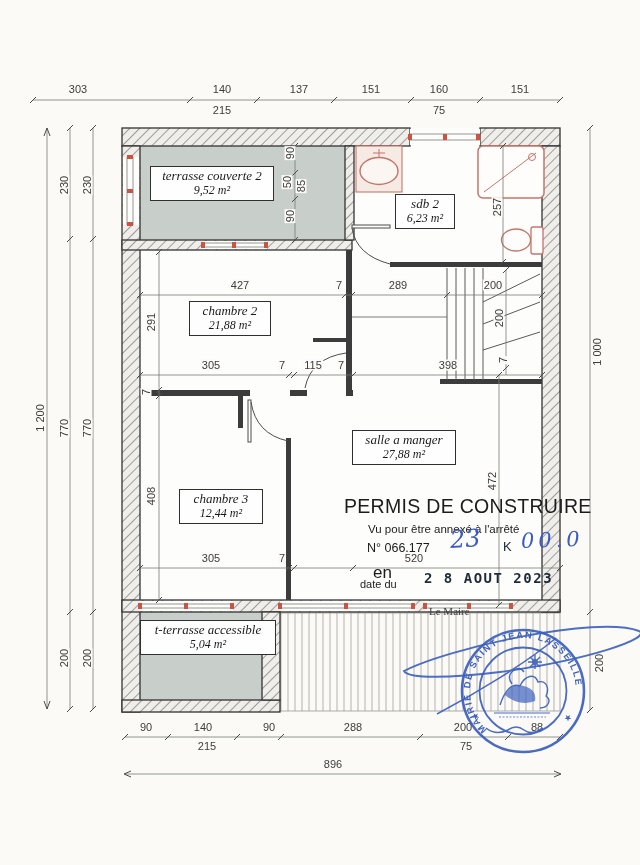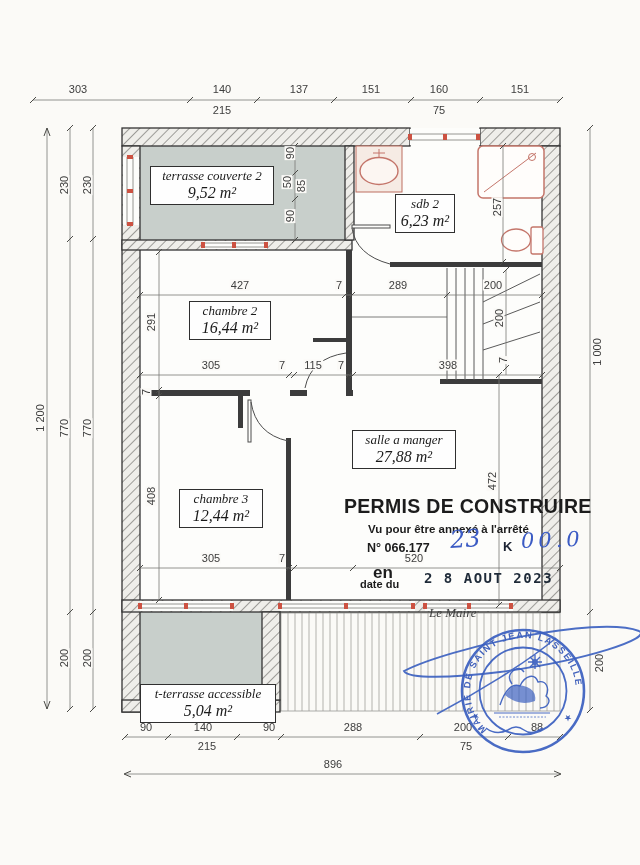--- a/index.html
+++ b/index.html
@@ -9,23 +9,23 @@
   #plan-svg{z-index:1;}
   #stamp-svg{z-index:3;pointer-events:none;}
   .dim{position:absolute;z-index:2;font:11px "Liberation Sans",sans-serif;color:#3d3d3d;
        background:#fbfaf7;padding:0 1px;line-height:1;white-space:nowrap;
        transform:translate(-50%,-50%);}
   .dim.v{transform:translate(-50%,-50%) rotate(-90deg);}
   .room-label{position:absolute;z-index:2;border:1px solid #2f2f2f;background:#fefefe;
        text-align:center;font-family:"Liberation Serif",serif;font-style:italic;color:#1a1a1a;
        padding:2px 3px;}
   .room-label .nm{font-size:13px;line-height:1.15;}
-  .room-label .ar{font-size:16px;line-height:1.15;}
+  .room-label .ar{font-size:12px;line-height:1.15;}
   .tb{position:absolute;z-index:2;white-space:nowrap;line-height:1;}
-  .b{font-weight:bold;color:#1c1c1c;}
+  .b{font-weight:normal;color:#1c1c1c;}
   .hand{color:#3b5bc4;font-family:"DejaVu Serif",serif;font-style:italic;}
 </style>
 </head>
 <body>
 
 <div id="canvas">
 
 <svg id="plan-svg" width="640" height="865" viewBox="0 0 640 865">
   <defs>
     <pattern id="hatch" width="7" height="7" patternUnits="userSpaceOnUse" patternTransform="rotate(45)">
@@ -251,45 +251,45 @@
 <div class="room-label" style="left:150px;top:166px;width:116px">
   <div class="nm">terrasse couverte 2</div>
   <div class="ar">9,52 m²</div>
 </div>
 <div class="room-label" style="left:395px;top:194px;width:52px">
   <div class="nm">sdb 2</div>
   <div class="ar">6,23 m²</div>
 </div>
 <div class="room-label" style="left:189px;top:301px;width:74px">
   <div class="nm">chambre 2</div>
-  <div class="ar">16,44 m²</div>
+  <div class="ar">21,88 m²</div>
 </div>
 <div class="room-label" style="left:352px;top:430px;width:96px">
   <div class="nm">salle a manger</div>
   <div class="ar">27,88 m²</div>
 </div>
 <div class="room-label" style="left:179px;top:489px;width:76px">
   <div class="nm">chambre 3</div>
   <div class="ar">12,44 m²</div>
 </div>
-<div class="room-label" style="left:140px;top:684px;width:128px">
+<div class="room-label" style="left:140px;top:620px;width:128px">
   <div class="nm">t-terrasse accessible</div>
   <div class="ar">5,04 m²</div>
 </div>
 
 <span class="tb b" style="left:344px;top:497px;font-size:19.5px;letter-spacing:.3px">PERMIS DE CONSTRUIRE</span>
 <span class="tb b" style="left:368px;top:524px;font-size:11.5px">Vu pour être annexé à l'arrêté</span>
 <span class="tb b" style="left:367px;top:542px;font-size:12.5px">N° 066.177</span>
 <span class="tb hand" style="left:450px;top:527px;font-size:24px;transform:rotate(-4deg)">23</span>
 <span class="tb b" style="left:503px;top:540px;font-size:13px;color:#1d2433">K</span>
 <span class="tb hand" style="left:521px;top:530px;font-size:21px;letter-spacing:4px;transform:rotate(-2deg)">00.0</span>
 <span class="tb b" style="left:373px;top:564px;font-size:17px">en</span>
 <span class="tb b" style="left:360px;top:579px;font-size:11px">date du</span>
 <span class="tb" style="left:424px;top:571px;font-family:'DejaVu Sans Mono',monospace;font-weight:bold;font-size:14px;letter-spacing:1.5px;color:#1e2a38">2 8 AOUT 2023</span>
-<span class="tb" style="left:429px;top:606px;font-family:'Liberation Serif',serif;font-style:italic;font-size:13px;color:#3f3f3f">Le Maire</span>
+<span class="tb" style="left:429px;top:606px;font-family:'Liberation Serif',serif;font-size:11px;color:#3f3f3f">Le Maire</span>
 
 <svg id="stamp-svg" width="640" height="865" viewBox="0 0 640 865">
   <g stroke="#3a5fc0" fill="none" opacity="0.92">
     <circle cx="523" cy="691" r="61" stroke-width="2.6"></circle>
     <circle cx="523" cy="691" r="43.5" stroke-width="1.8"></circle>
     <path id="ringArc" d="M 489 731.6 A 53 53 0 1 1 557 731.6" stroke="none"></path>
     <text font-family="Liberation Sans, sans-serif" font-size="9.2" font-weight="bold" letter-spacing="1.6" fill="#3356b8" stroke="none">
       <textPath href="#ringArc" startOffset="1%">MAIRIE DE SAINT JEAN LASSEILLE</textPath>
     </text>
     <text x="474" y="721" font-size="9" fill="#3356b8" stroke="none" transform="rotate(-35 474 721)">★</text>

